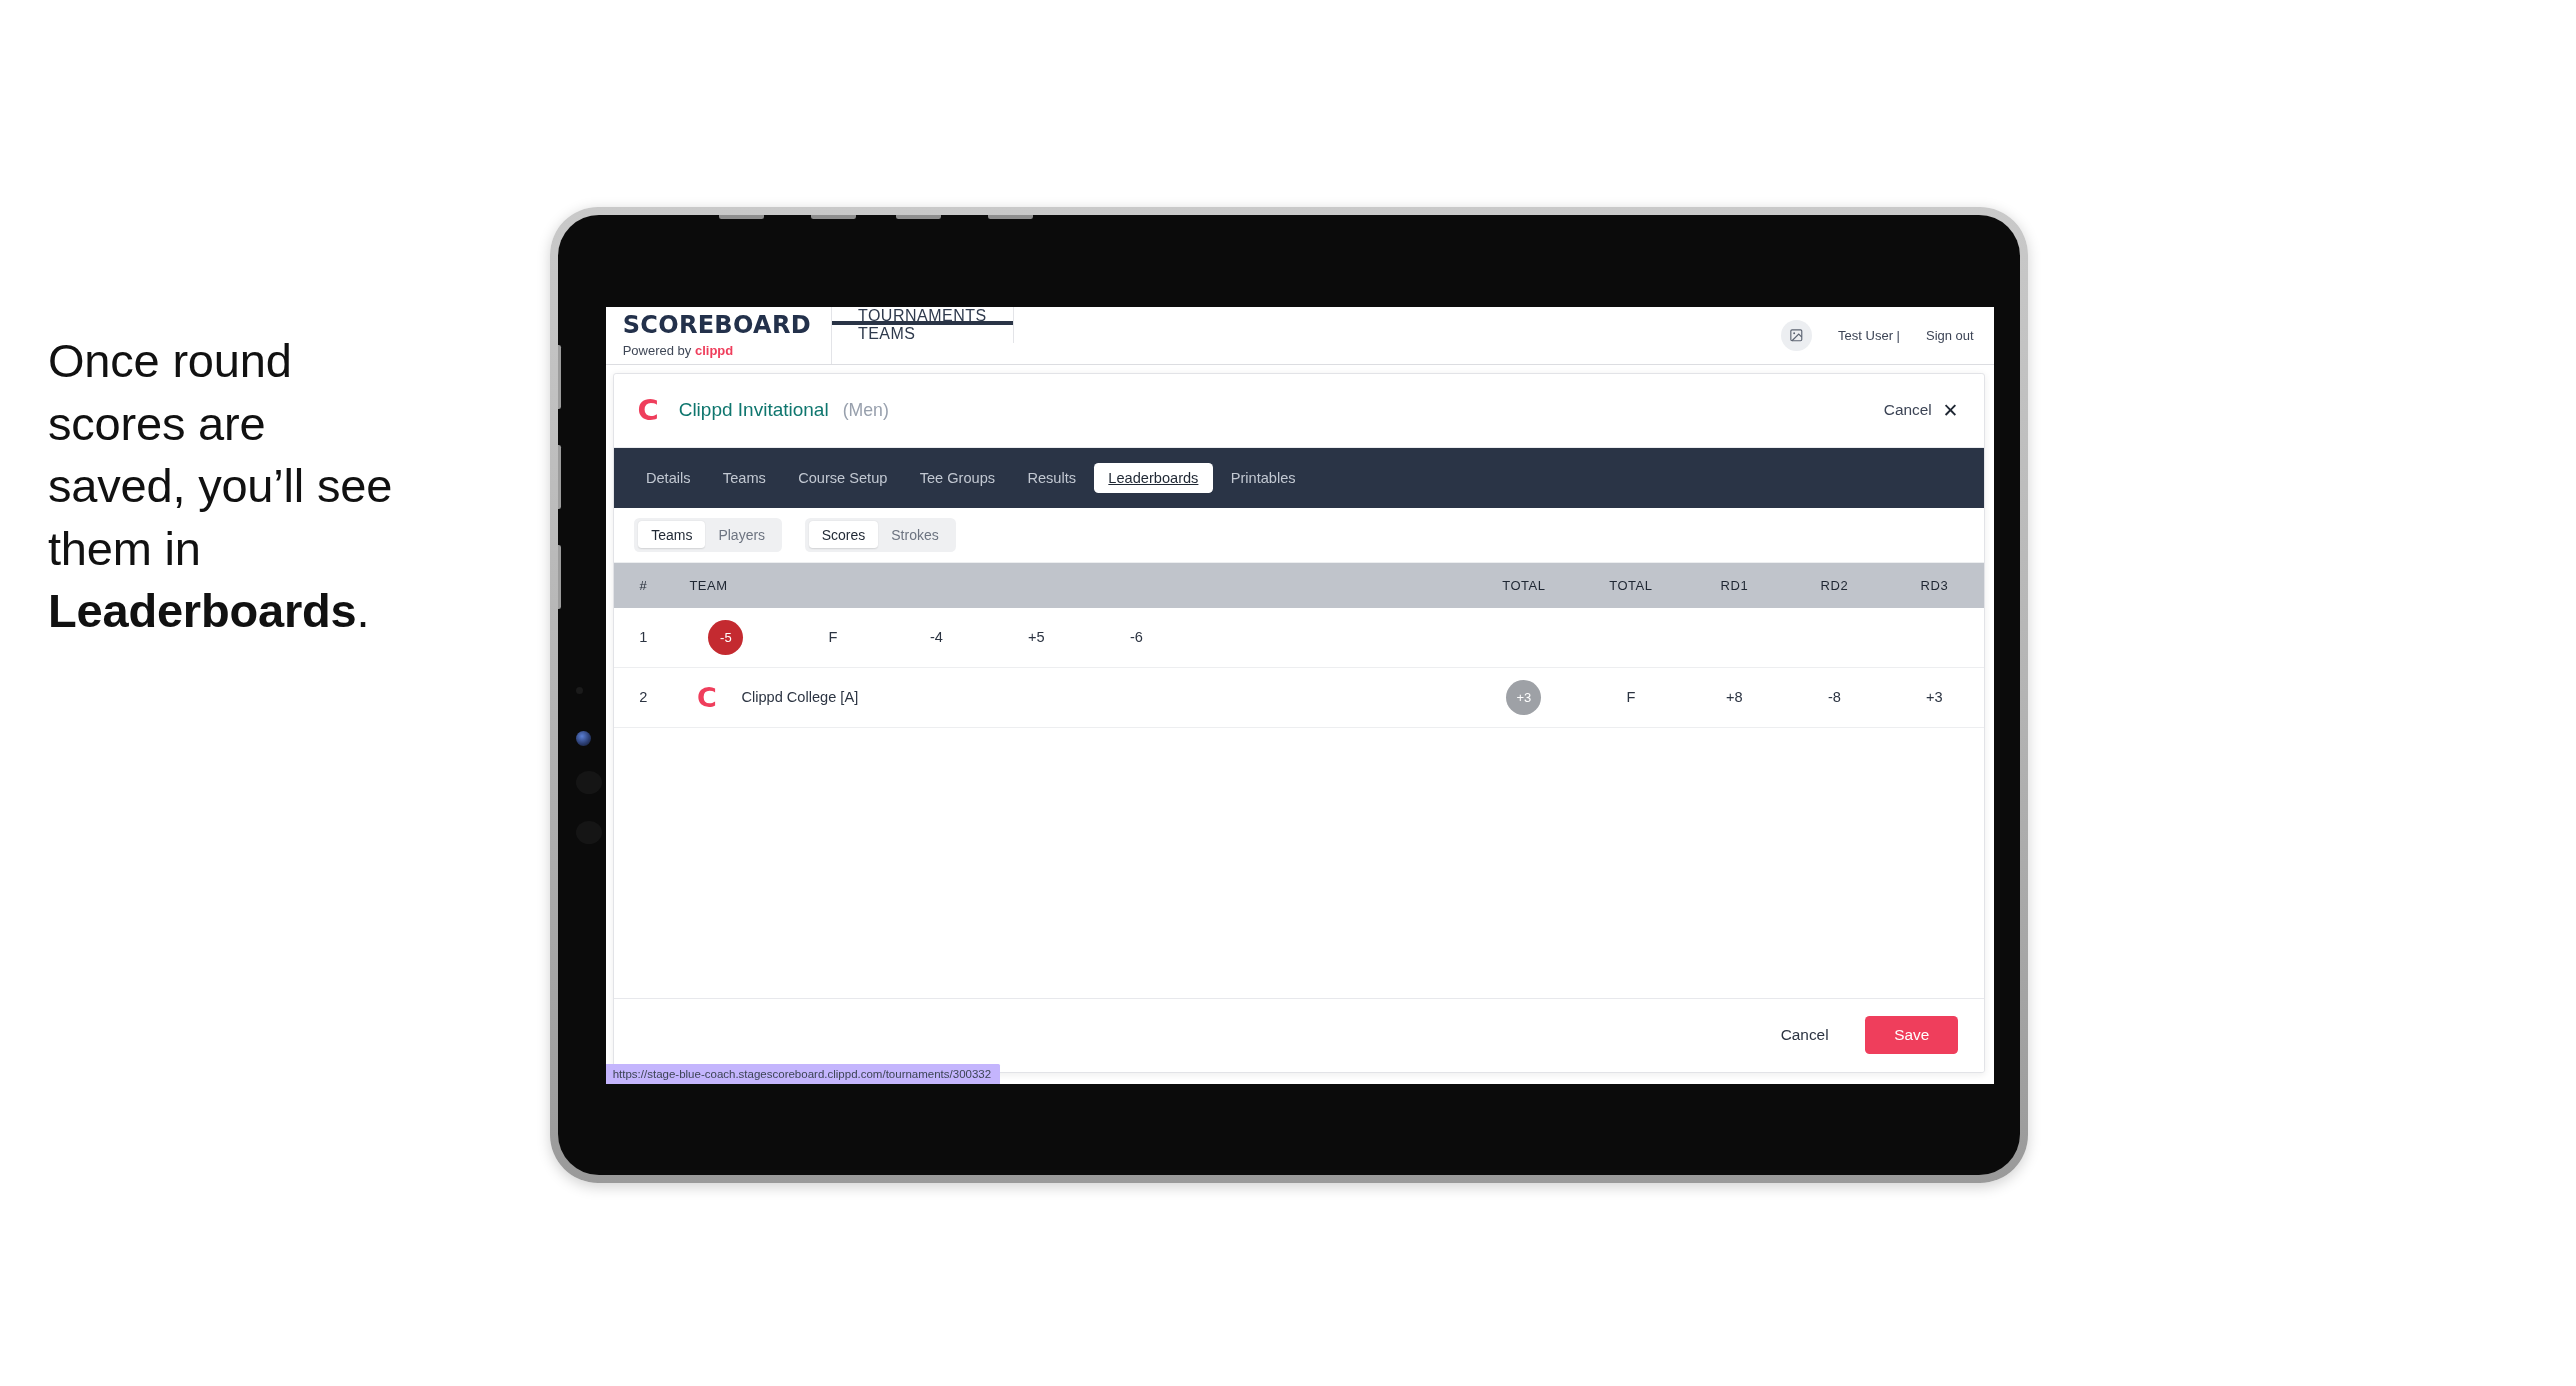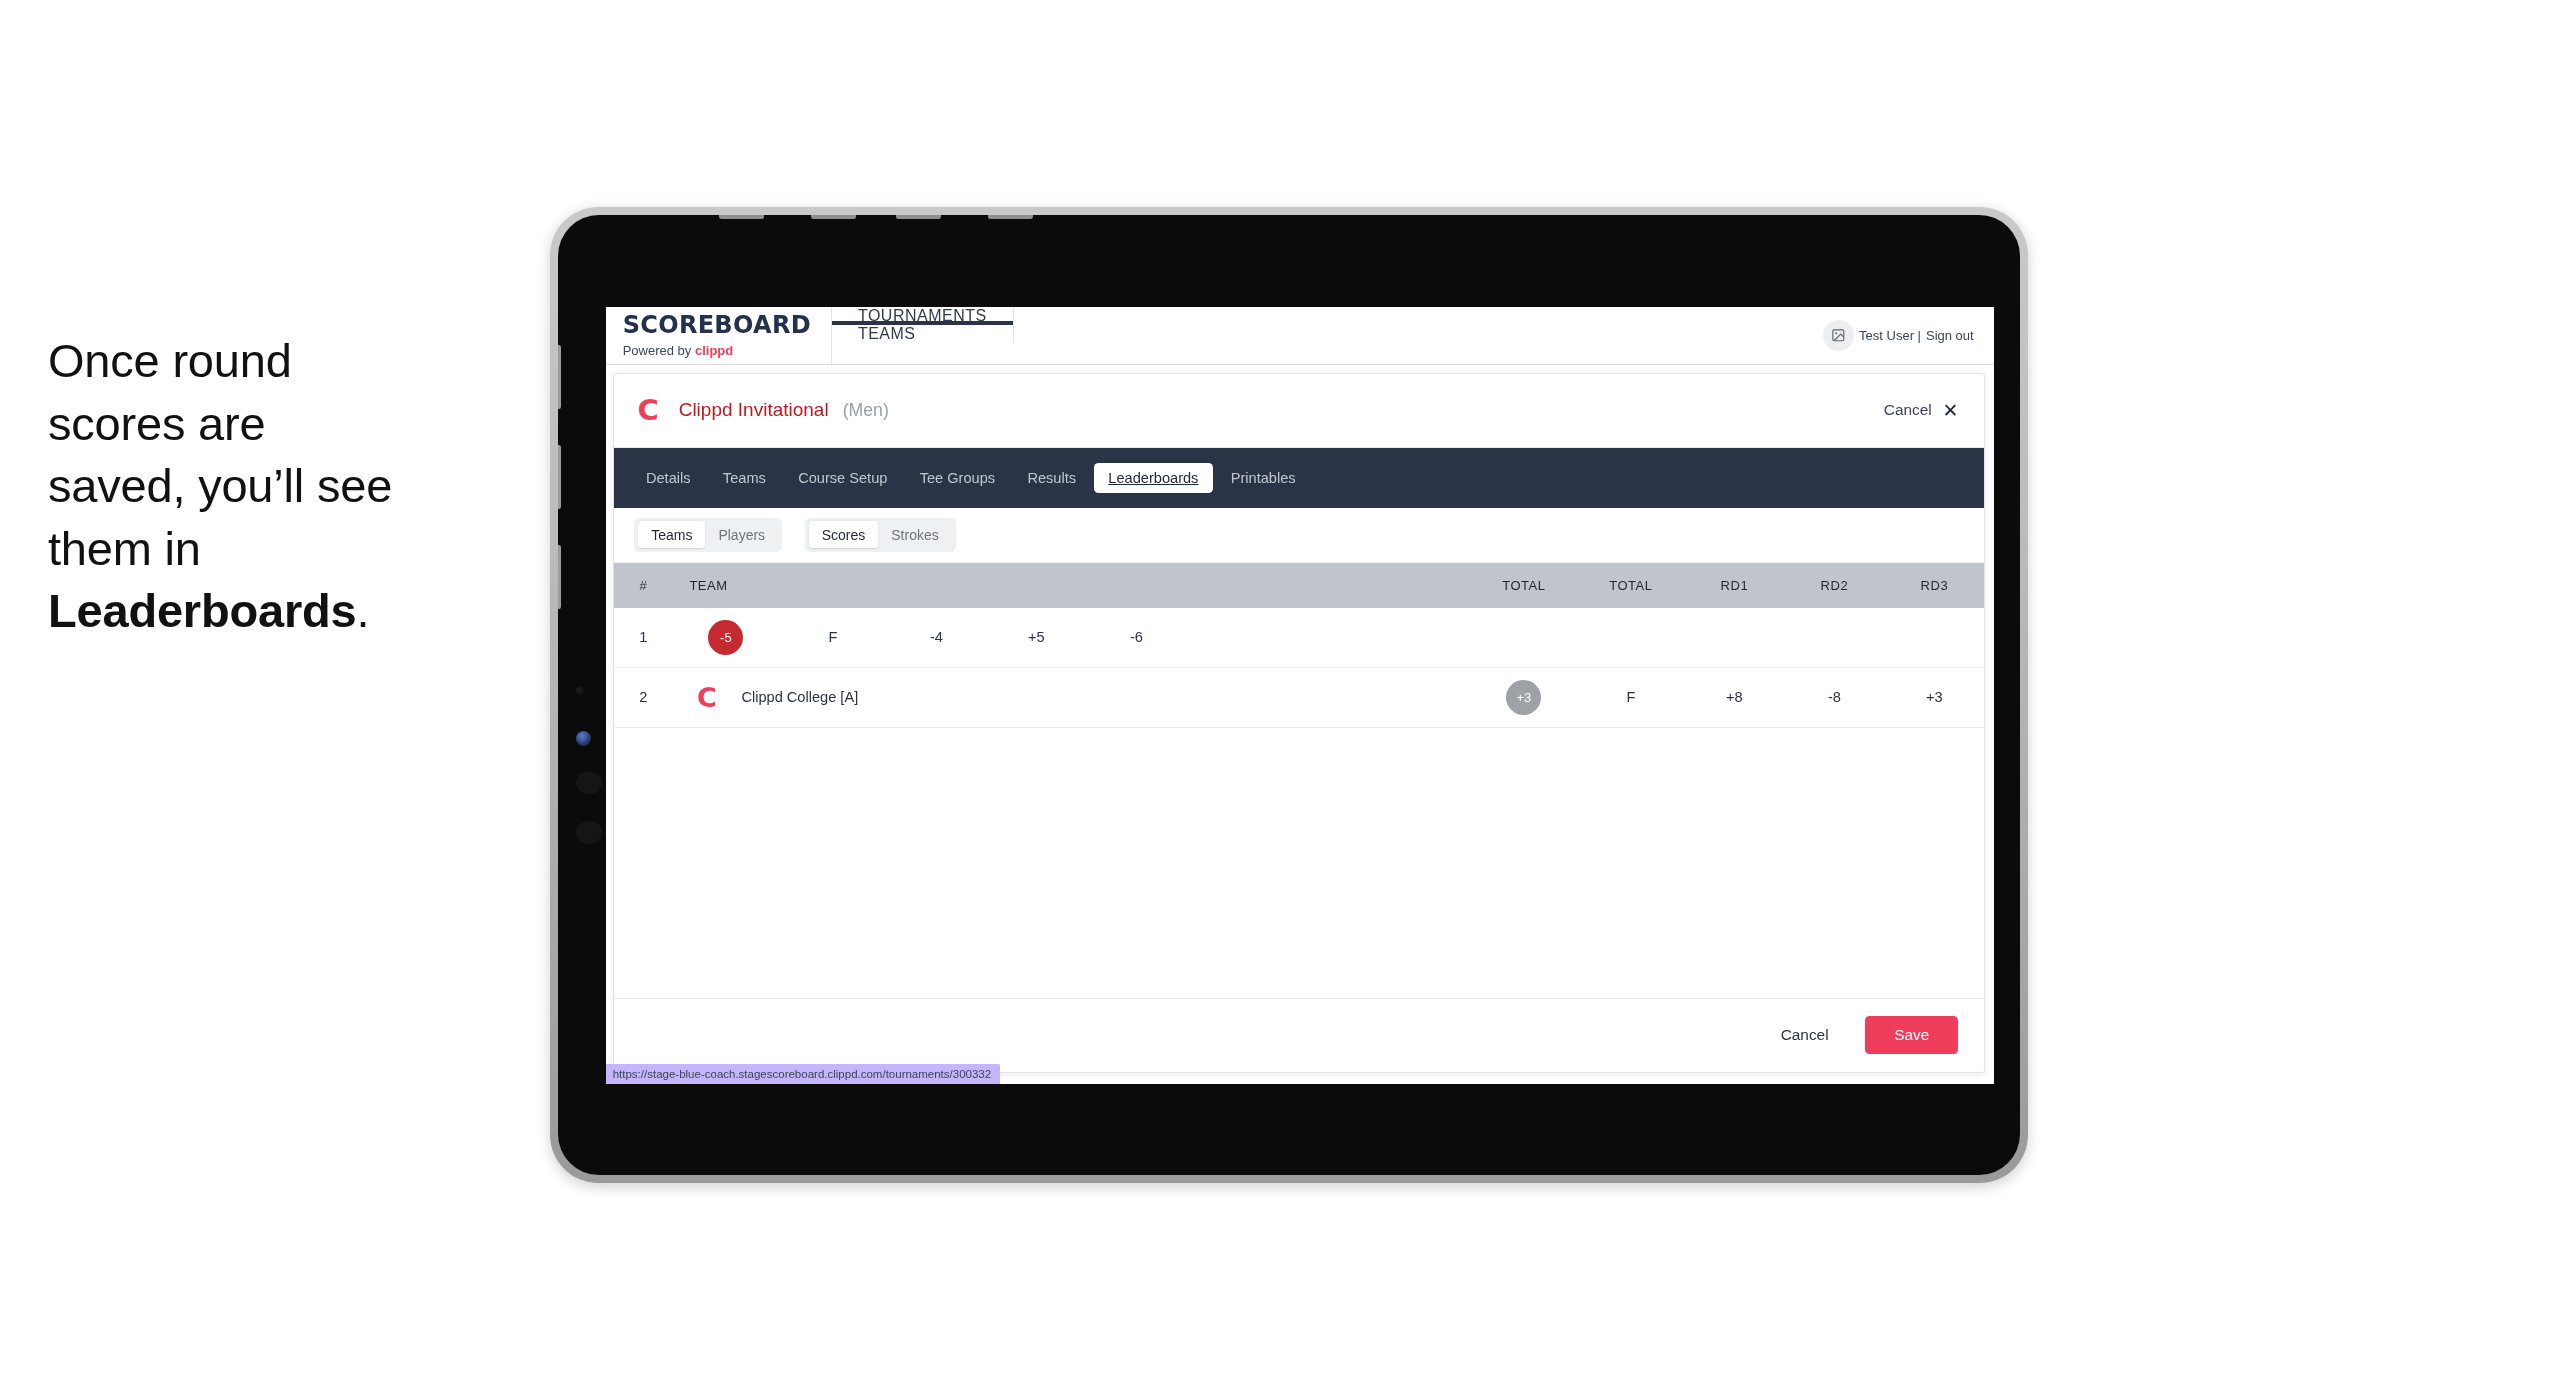--- a/index.html
+++ b/index.html
@@ -120,21 +120,21 @@
     cursor: pointer;
   }
   .navtab.active::after {
     content: ""; position: absolute;
     left: 0; right: 0; bottom: 0; height: 3.8px;
     background: #2a3446;
   }
 
   .userbox {
     margin-left: auto;
-    display: flex; align-items: center; gap: 5px;
+    display: flex; align-items: center; gap: 26px;
     padding-right: 20px;
   }
   .avatar {
     width: 31px; height: 31px; border-radius: 50%;
     background: #eceef1;
     display: flex; align-items: center; justify-content: center;
   }
   .avatar svg { width: 14.6px; height: 14.6px; }
   .username { font-size: 13px; color: #3c4characters; }
   .username { font-size: 13px; color: #3c4455; }
@@ -161,21 +161,21 @@
     flex: 0 0 auto;
   }
   .c-logo {
     font-family: "DejaVu Sans", sans-serif;
     font-weight: bold;
     font-size: 29px;
     color: #ef3e5c;
     line-height: 1;
     margin-right: 20px;
   }
-  .card-title { font-size: 19px; color: #b91c1c; }
+  .card-title { font-size: 19px; color: #0f766e; }
   .card-title-sub { font-size: 17.7px; color: #98a0ad; margin-left: 14px; }
   .card-cancel {
     margin-left: auto;
     display: flex; align-items: center; gap: 10.7px;
     font-size: 15.4px; color: #3c4455; cursor: pointer;
   }
   .x-icon { font-size: 19px; line-height: 1; color: #1f2733; font-weight: 500; }
 
   
   .tabstrip {

